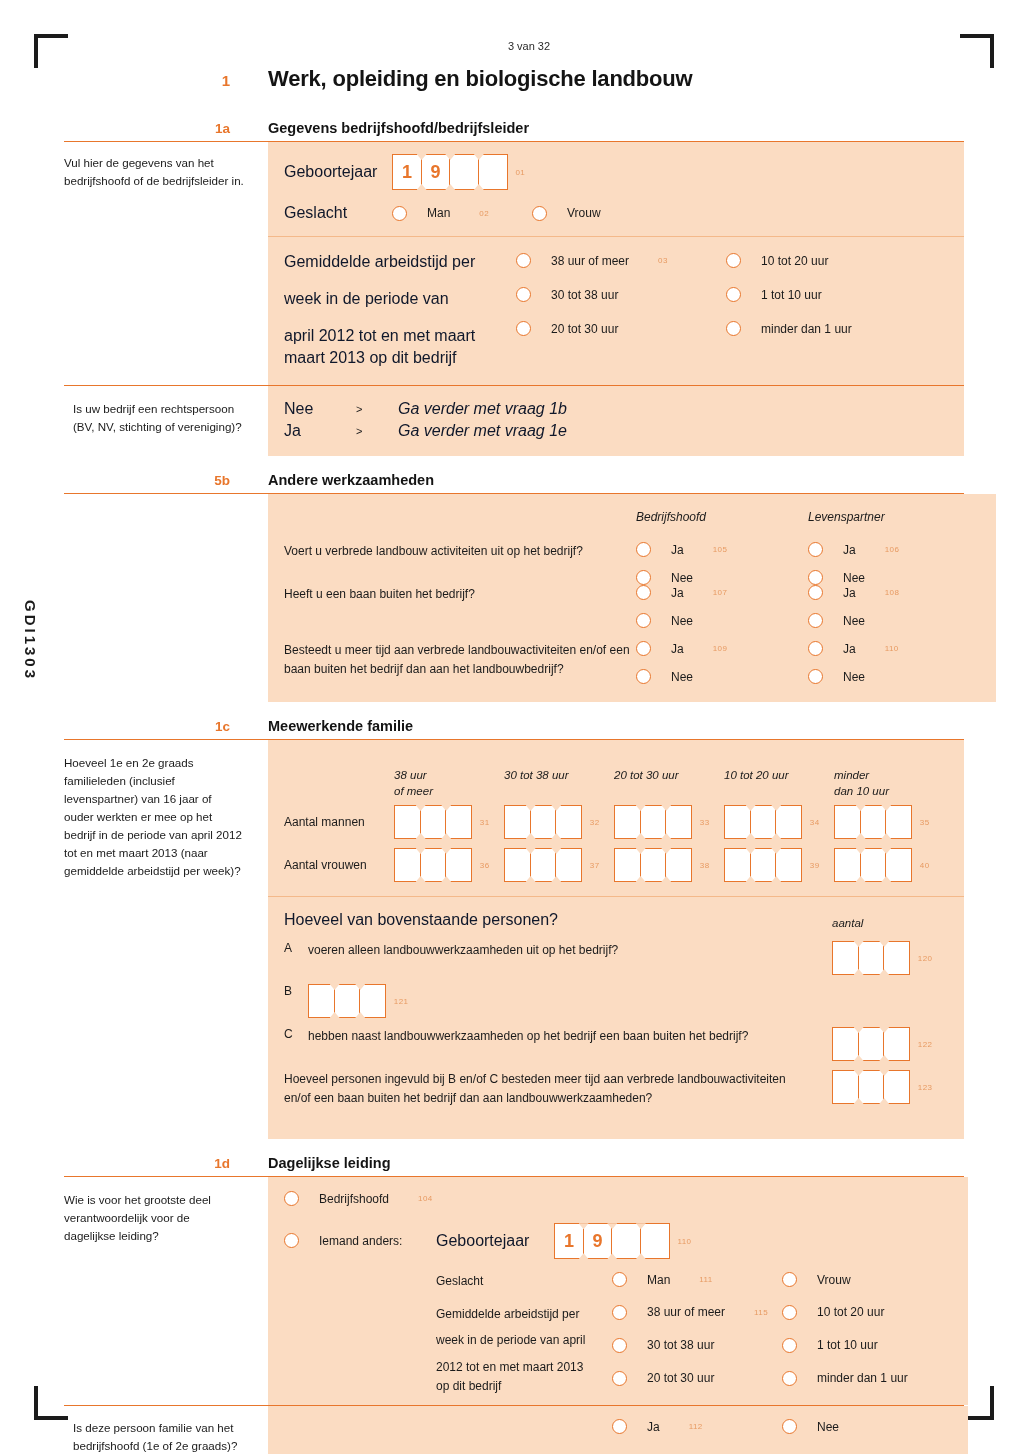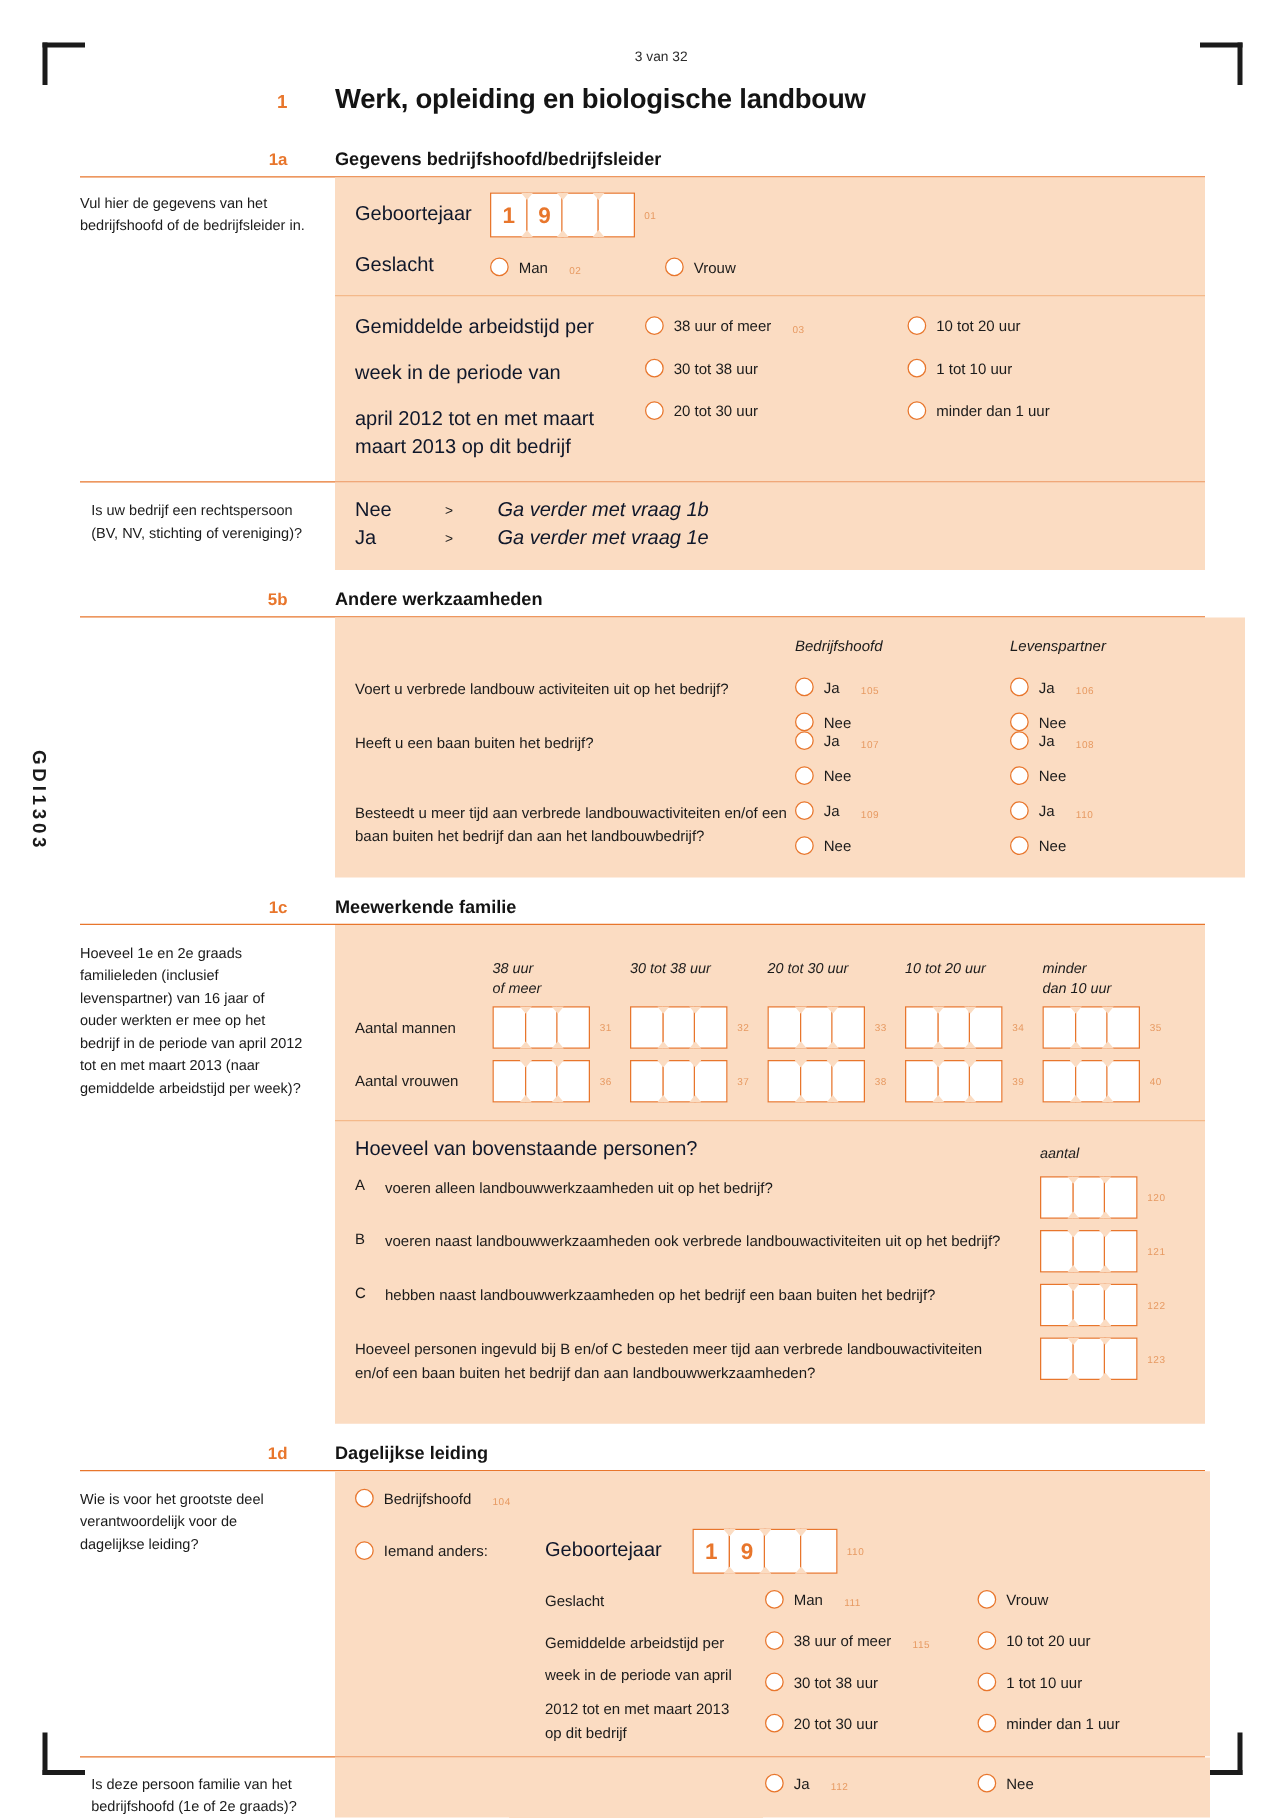--- a/index.html
+++ b/index.html
@@ -62,21 +62,21 @@
   .row{display:flex;align-items:center;}
   .lbl{font-size:16px;color:#0f172a;}
   .code{font-size:8px;color:#E79A62;margin-left:9px;letter-spacing:.4px;}
 
   
   .radio{
     width:13px;height:13px;border-radius:50%;
     border:1.4px solid #E8762C;background:#ffffff;
     display:inline-block;flex:0 0 13px;
   }
-  .opt{display:flex;align-items:flex-end;gap:8px;}
+  .opt{display:flex;align-items:center;gap:20px;}
   .opt .t{font-size:12px;color:#1b1b1b;white-space:nowrap;}
 
   
   .comb{display:flex;align-items:flex-start;}
   .cell{
     position:relative;width:27px;height:34px;
     border:1.4px solid #E8762C;background:#ffffff;
     box-sizing:border-box;margin-right:-1.4px;
     display:flex;align-items:center;justify-content:center;
     font-size:17px;font-weight:bold;color:#E8762C;
@@ -476,21 +476,20 @@
             <div class="cell"></div>
             <div class="cell"></div>
             <div class="cell"></div>
           </div>
           <span class="code">120</span>
         </div>
       </div>
 
       <div class="abc-row">
         <div class="abc-k">B</div>
-        <div class="abc-t">voeren naast landbouwwerkzaamheden ook verbrede landbouwactiviteiten uit op het bedrijf?</div>
         <div class="abc-n">
           <div class="comb">
             <div class="cell"></div>
             <div class="cell"></div>
             <div class="cell"></div>
           </div>
           <span class="code">121</span>
         </div>
       </div>
 

